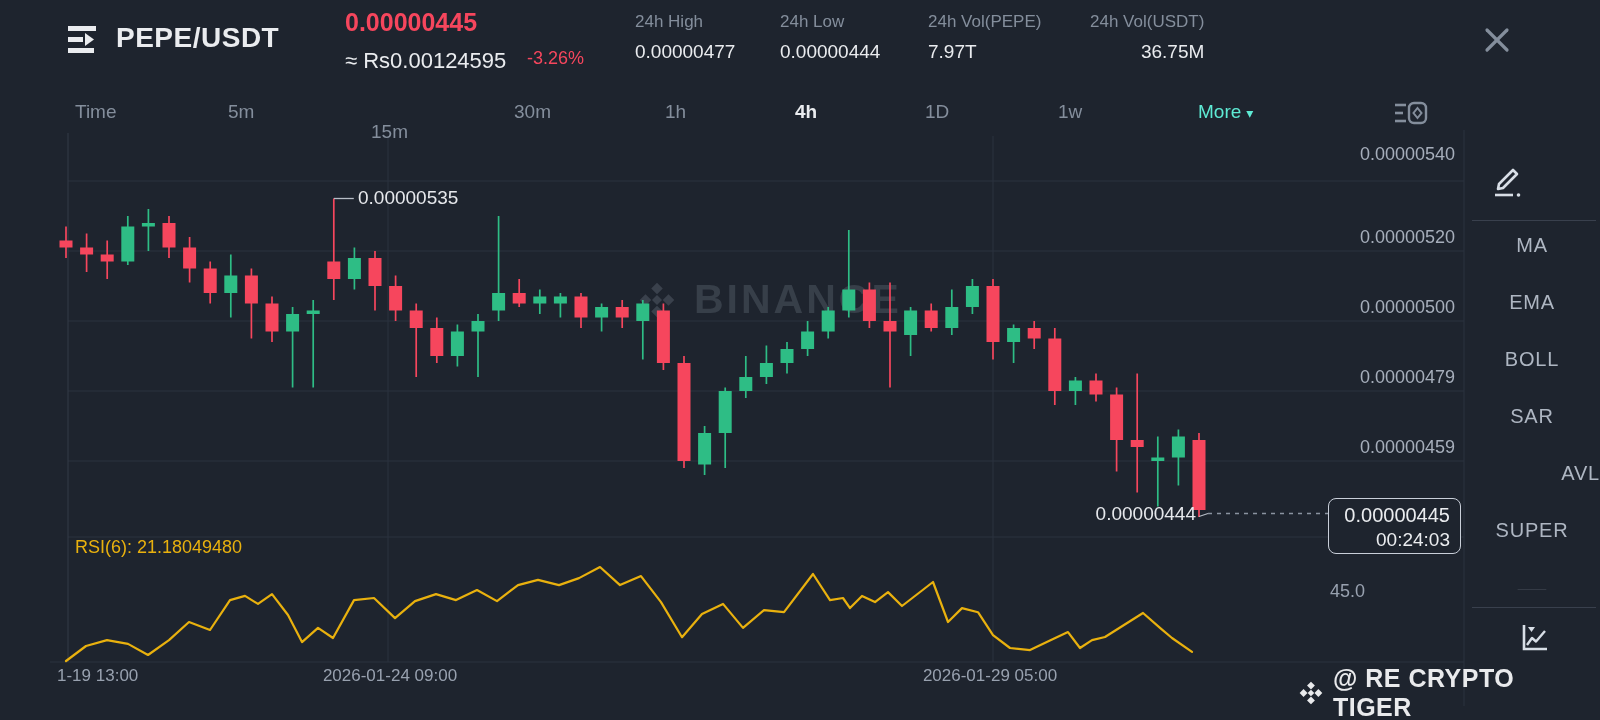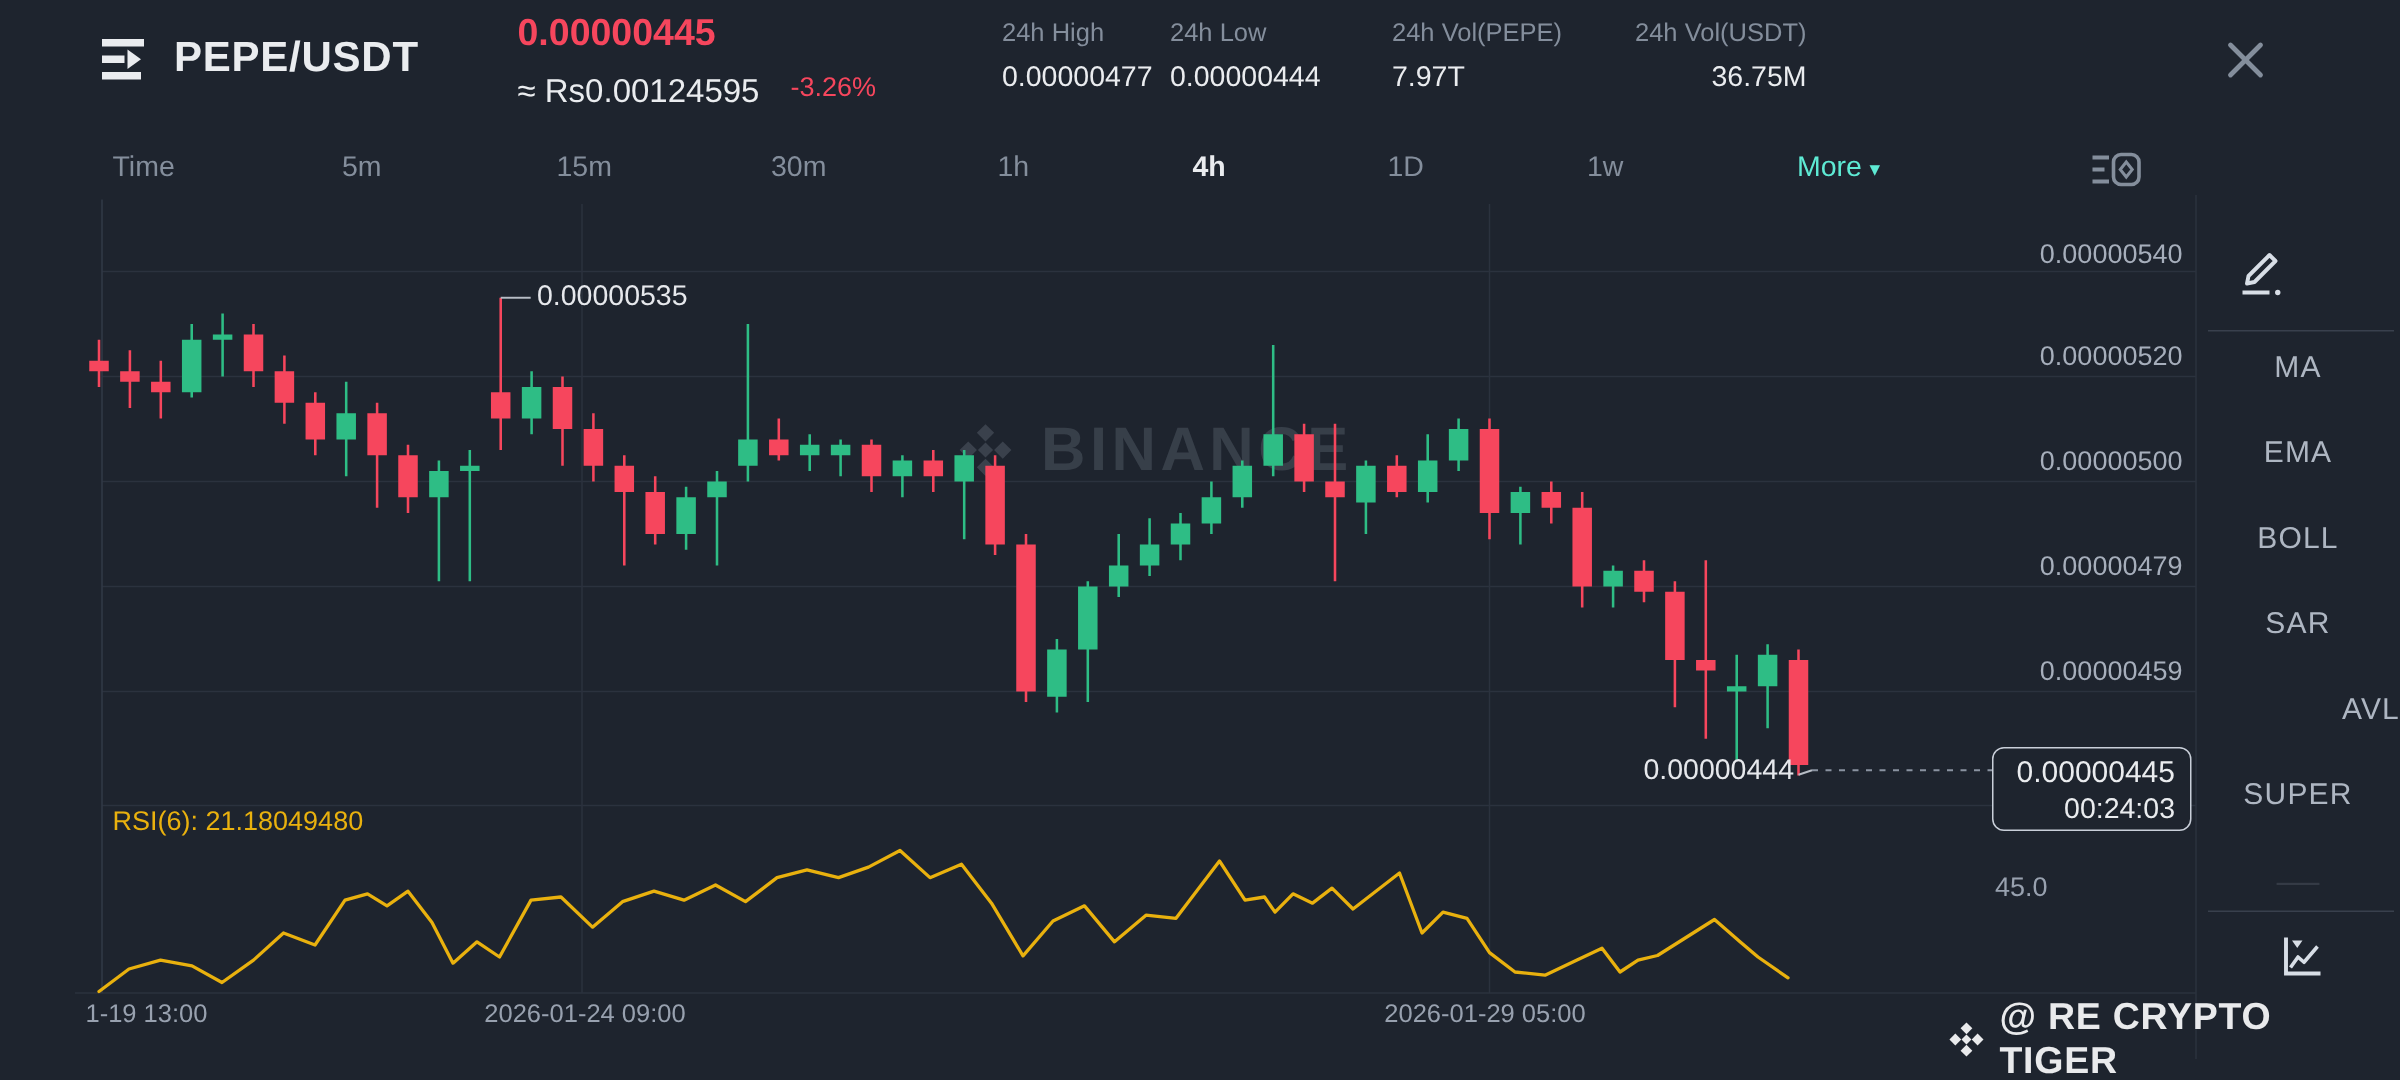--- a/index.html
+++ b/index.html
@@ -61,21 +61,21 @@
     <rect x="2" y="15" width="15" height="5" fill="#EAECEF"></rect>
     <path d="M19 11 L28 17.5 L19 24 Z" fill="#EAECEF"></path>
     <rect x="2" y="26" width="26" height="5" fill="#EAECEF"></rect>
   </svg>
 </div>
 <div class="abs" id="pair-title">PEPE/USDT</div>
 <div class="abs" id="last-price" style="color: rgb(246, 70, 93);">0.00000445</div>
 <div class="abs" id="fiat-price">≈ Rs0.00124595</div>
 <div class="abs" id="change-pct" style="color: rgb(246, 70, 93);">-3.26%</div>
 <div id="stats-row">
-    <div class="abs stat" style="left: 635px; margin-left: 33px;">
+    <div class="abs stat" style="left: 635px;">
       <div class="lbl">24h High</div>
       <div class="val">0.00000477</div>
     </div>
     <div class="abs stat" style="left: 780px;">
       <div class="lbl">24h Low</div>
       <div class="val">0.00000444</div>
     </div>
     <div class="abs stat" style="left: 928px;">
       <div class="lbl">24h Vol(PEPE)</div>
       <div class="val">7.97T</div>
@@ -88,21 +88,21 @@
 <div class="abs" id="close-btn">
   <svg width="32" height="32" viewBox="0 0 32 32">
     <line x1="6" y1="6" x2="26" y2="26" stroke="#848E9C" stroke-width="3.2" stroke-linecap="round"></line>
     <line x1="26" y1="6" x2="6" y2="26" stroke="#848E9C" stroke-width="3.2" stroke-linecap="round"></line>
   </svg>
 </div>
 
 <div id="tabs-row">
     <div class="abs tab" style="left: 75px;">Time</div>
     <div class="abs tab" style="left: 228px;">5m</div>
-    <div class="abs tab" style="left: 371px;">15m</div>
+    <div class="abs tab" style="left: 371px; margin-top: 20px;">15m</div>
     <div class="abs tab" style="left: 514px;">30m</div>
     <div class="abs tab" style="left: 665px;">1h</div>
     <div class="abs tab active" style="left: 795px;">4h</div>
     <div class="abs tab" style="left: 925px;">1D</div>
     <div class="abs tab" style="left: 1058px;">1w</div>
   </div>
 <div class="abs" id="more-tab" style="left: 1198px;"><span>More</span><span class="caret">▾</span></div>
 <div class="abs" id="tab-settings">
   <svg width="36" height="30" viewBox="0 0 36 30">
     <line x1="3" y1="6" x2="14" y2="6" stroke="#848E9C" stroke-width="2.6"></line>
@@ -360,21 +360,21 @@
       <line x1="1199" x2="1199" y1="433" y2="517" stroke="#F6465D" stroke-width="1.7"></line>
       <rect x="1192.5" y="440" width="13" height="70" fill="#F6465D"></rect>
     </g>
     <polyline points="66,661.0 86,646.0 107,640.1 128,643.9 148,655.0 169,640.1 189,622.0 210,630.0 230,600.1 245,595.9 258,603.9 272,594.1 288,615.0 302,642.1 318,627.9 333,638.0 354,600.1 374,598.0 395,618.1 415,601.1 436,594.1 456,600.1 477,590.0 497,601.1 518,585.1 538,579.9 559,585.1 579,578.1 600,567.0 620,585.1 641,576.1 661,602.1 682,637.2 702,614.0 723,603.9 743,627.9 764,610.1 784,612.2 813,574.0 830,600.1 843,598.0 850,608.1 862,595.9 875,602.1 888,592.1 902,606.0 933,582.0 948,622.0 962,608.1 978,612.2 993,635.1 1010,648.0 1030,650.1 1051,640.1 1068,632.1 1080,648.0 1092,640.1 1105,637.0 1143,613.0 1160,627.9 1172,638.0 1192,651.9" fill="none" stroke="#E9B10E" stroke-width="2.2" stroke-linejoin="round" stroke-linecap="round"></polyline>
     <line x1="333.8" y1="198.5" x2="353.8" y2="198.5" stroke="#B7BDC6" stroke-width="1.3"></line>
     <line x1="1199" y1="516.5" x2="1208" y2="513.5" stroke="#B7BDC6" stroke-width="1.3"></line>
     <line x1="1208" y1="513.5" x2="1330" y2="513.5" stroke="#8A93A1" stroke-width="1.4" stroke-dasharray="4 5"></line>
   </svg>
 
 <div id="ylabels">
-    <div class="abs ytick" style="top: 159px;">0.00000540</div>
+    <div class="abs ytick" style="top: 144px;">0.00000540</div>
     <div class="abs ytick" style="top: 227px;">0.00000520</div>
     <div class="abs ytick" style="top: 297px;">0.00000500</div>
     <div class="abs ytick" style="top: 367px;">0.00000479</div>
     <div class="abs ytick" style="top: 437px;">0.00000459</div>
   </div>
 <div id="xlabels">
     <div class="abs xtick" style="left: 57px;">1-19 13:00</div>
     <div class="abs xtick" style="left: 280px; width: 220px; text-align: center;">2026-01-24 09:00</div>
     <div class="abs xtick" style="left: 880px; width: 220px; text-align: center;">2026-01-29 05:00</div>
   </div>

